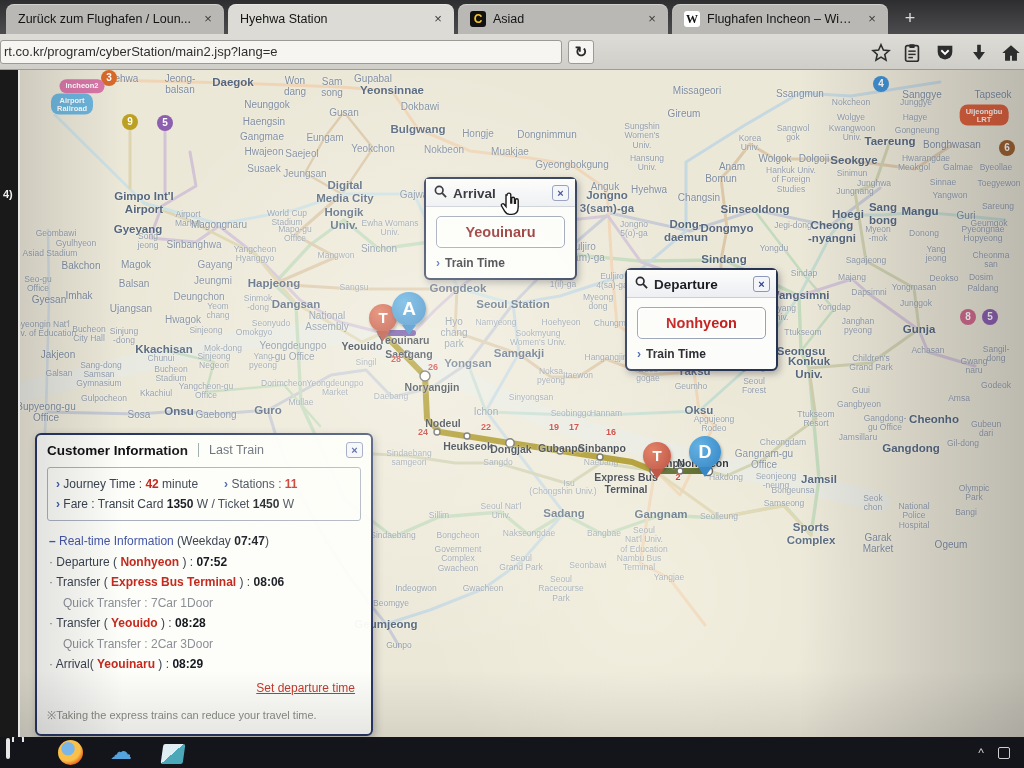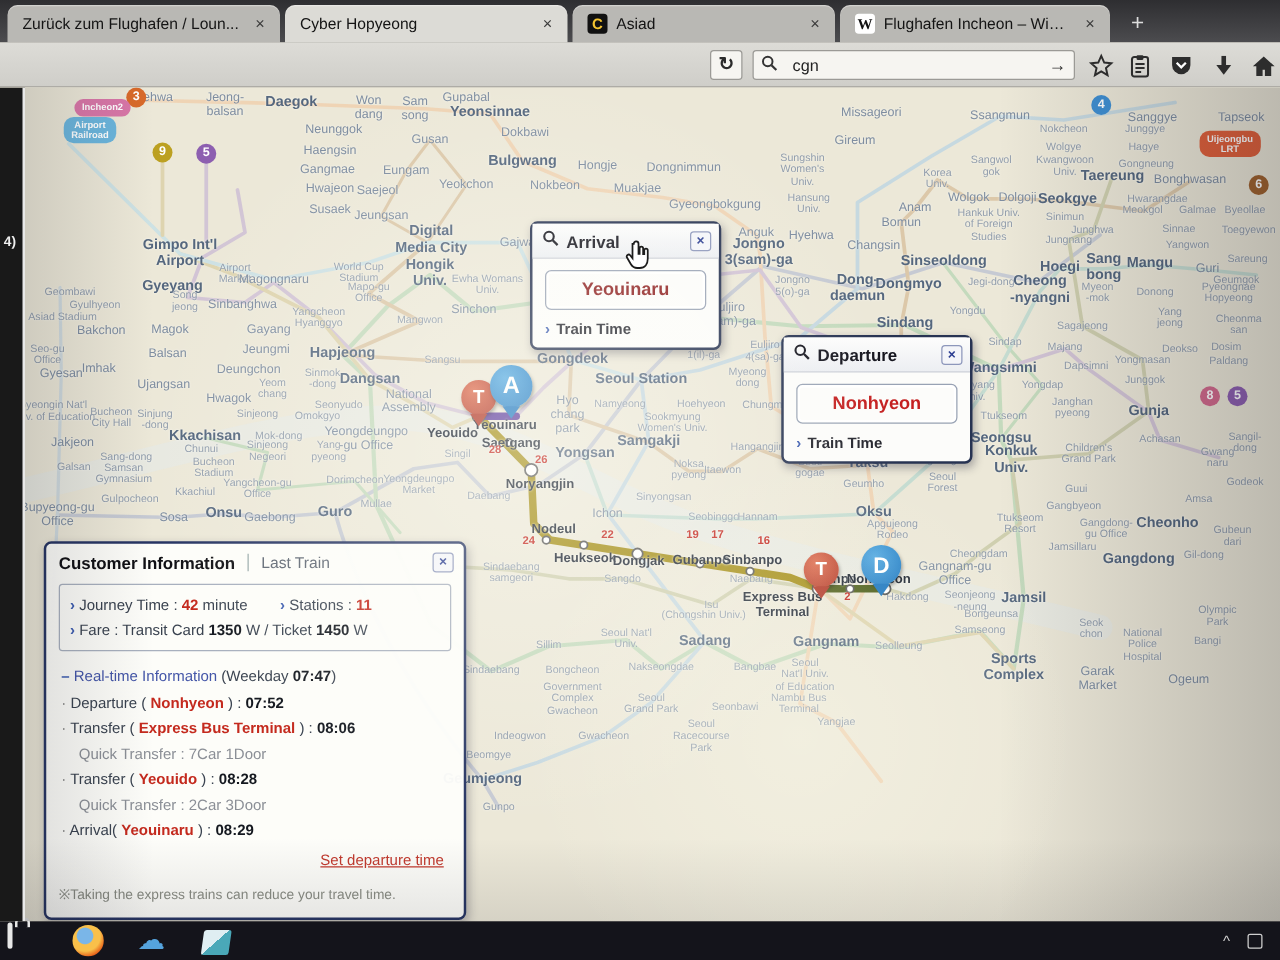--- a/index.html
+++ b/index.html
@@ -158,48 +158,39 @@
 <body>
 
 <div id="screen">
 
   <div id="tabbar">
       <div class="tab" style="left: 6px; width: 218px;">
         <span class="title">Zurück zum Flughafen / Loun...</span>
         <span class="close">×</span>
       </div>
       <div class="tab active" style="left: 228px; width: 226px;">
-        <span class="title">Cyber Hopyeong</span>
+        <span class="title">Hyehwa Station</span>
         <span class="close">×</span>
       </div>
       <div class="tab" style="left: 458px; width: 210px;">
         <span class="fav fav-C">C</span>
         <span class="title">Asiad</span>
         <span class="close">×</span>
       </div>
       <div class="tab" style="left: 672px; width: 216px;">
         <span class="fav fav-W">W</span>
         <span class="title">Flughafen Incheon – Wiki...</span>
         <span class="close">×</span>
       </div>
       <div id="newtab" style="left: 895px;">+</div>
     </div>
 
   <div id="navbar">
+    <div id="urlbox">rt.co.kr/program/cyberStation/main2.jsp?lang=e</div>
     <div id="reloadbtn">↻</div>
-    <div id="searchbox">
-      <span class="mag">
-        <svg width="13" height="13" viewBox="0 0 14 14">
-            <circle cx="5.6" cy="5.6" r="4.1" fill="none" stroke="#333" stroke-width="1.7"></circle>
-            <line x1="8.8" y1="8.8" x2="13" y2="13" stroke="#333" stroke-width="1.9"></line>
-          </svg>
-      </span>
-      <span class="q">cgn</span>
-      <span class="go">→</span>
-    </div>
     <span class="navicon" style="left:870px">
       <svg viewBox="0 0 24 24">
           <path d="M12 3 l2.6 5.8 6.2.6 -4.7 4.2 1.4 6.2 -5.5-3.3 -5.5 3.3 1.4-6.2 -4.7-4.2 6.2-.6z" fill="none" stroke="#2d2d2d" stroke-width="1.7"></path>
         </svg>
     </span>
     <span class="navicon" style="left:901px">
       <svg viewBox="0 0 24 24">
           <rect x="5" y="4" width="14" height="17" rx="2" fill="none" stroke="#2d2d2d" stroke-width="1.8"></rect>
           <rect x="9" y="2.5" width="6" height="4" rx="1" fill="#2d2d2d"></rect>
           <line x1="8" y1="10" x2="16" y2="10" stroke="#2d2d2d" stroke-width="1.6"></line>

